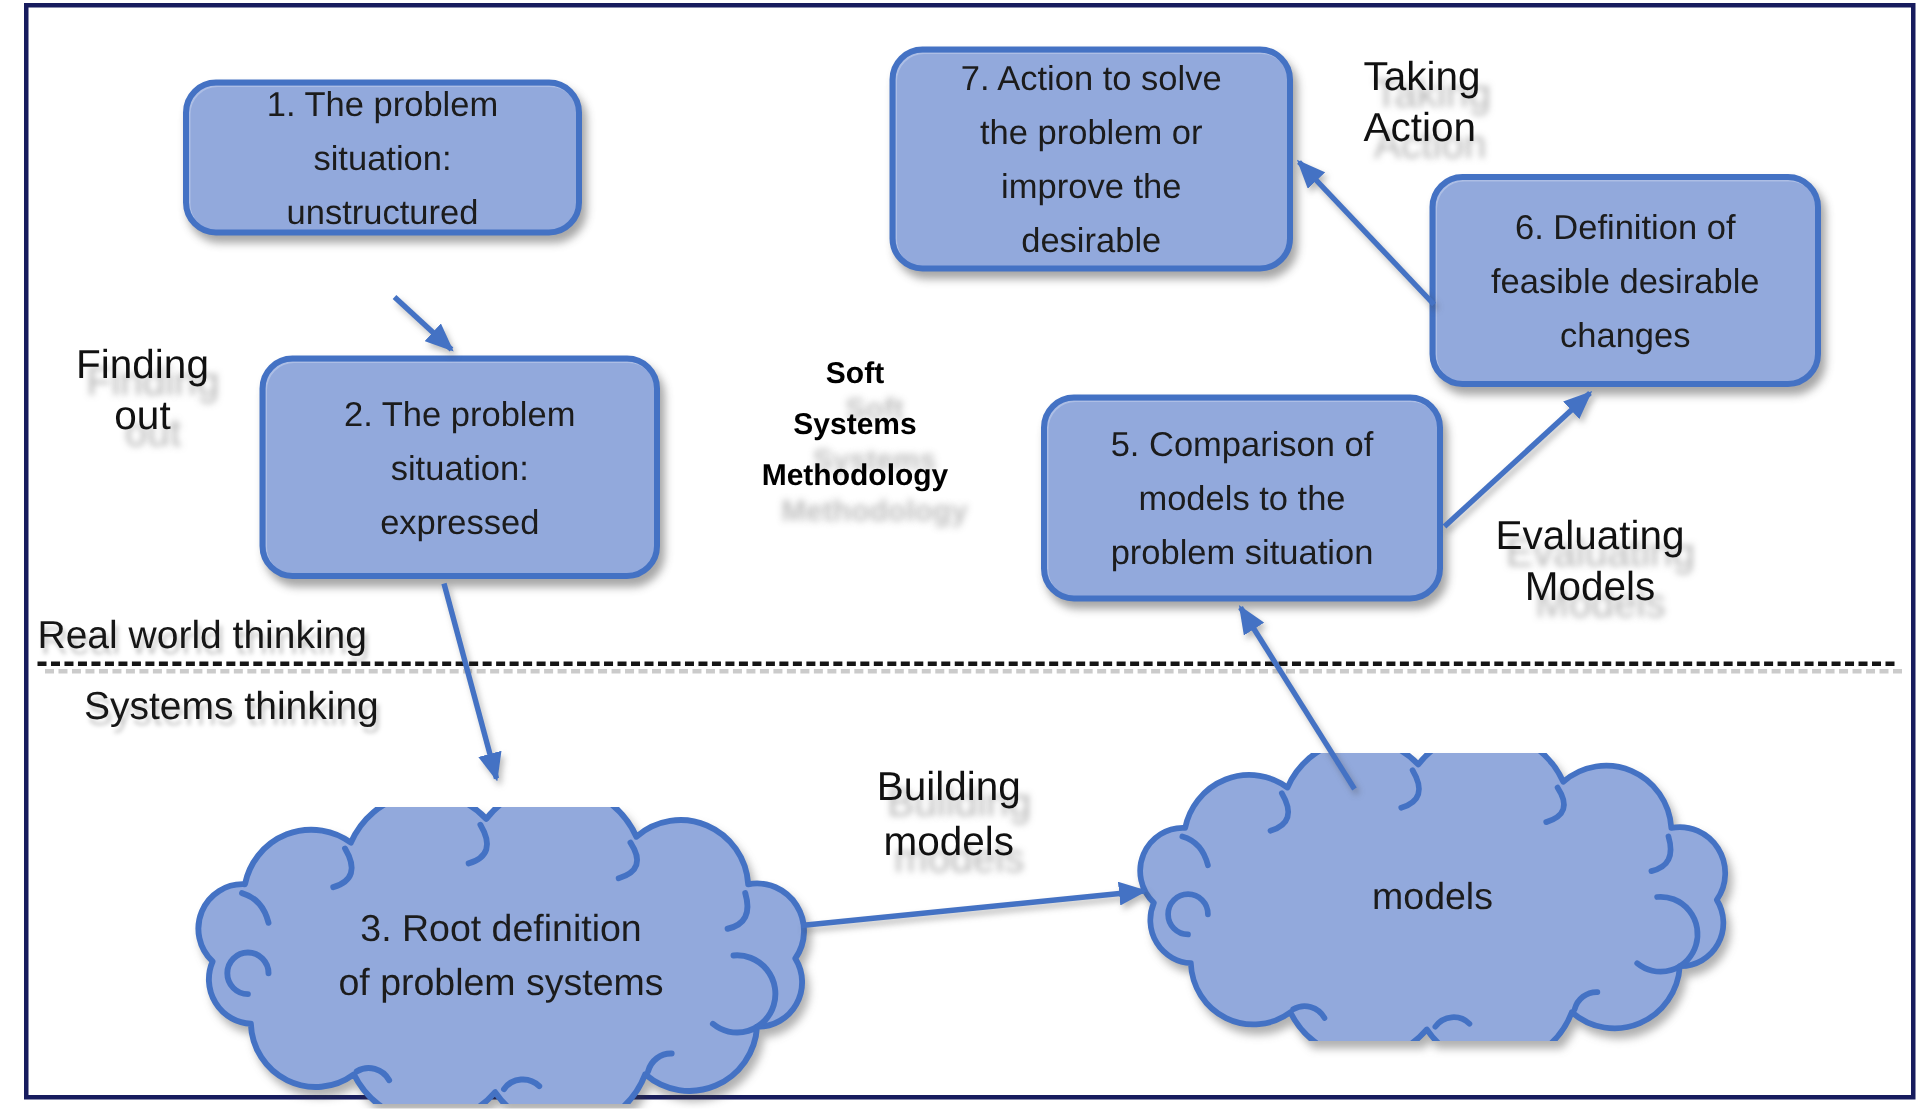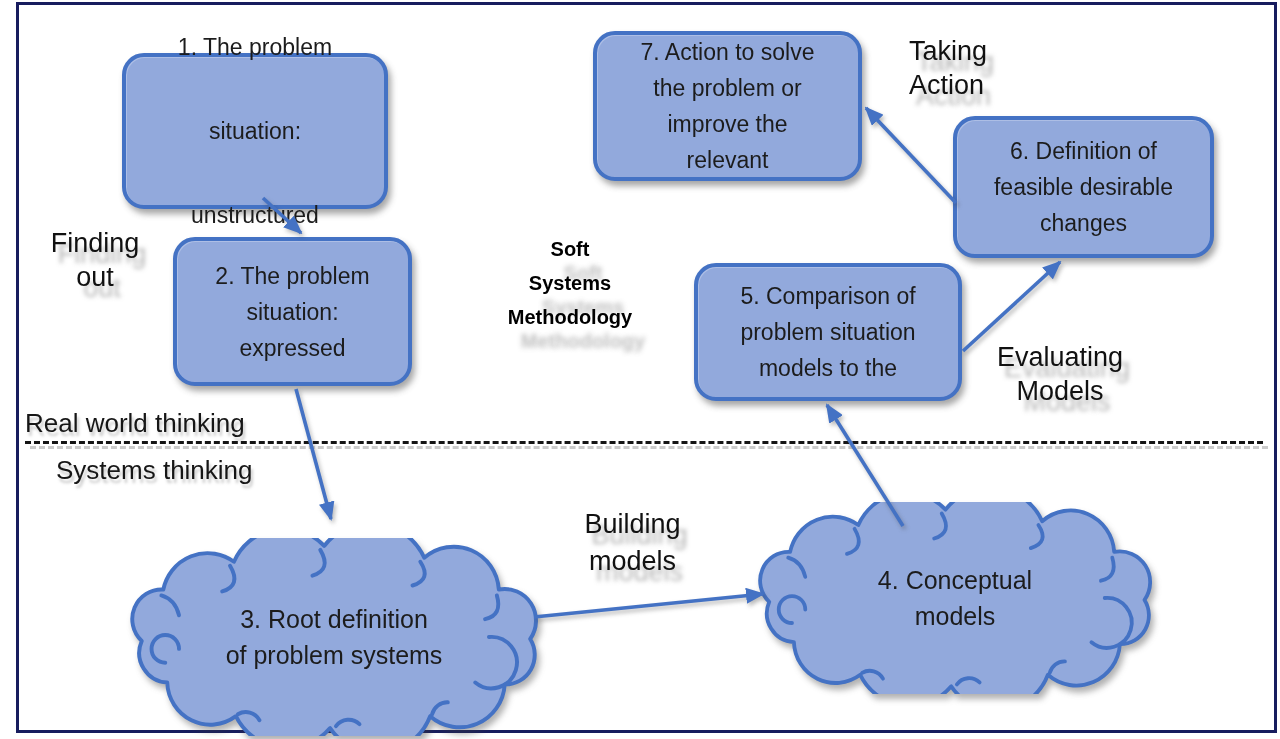--- a/index.html
+++ b/index.html
@@ -116,67 +116,66 @@
       <path class="cloud-curl" d="M52,112 a14,14 0 1 0 -14,14"></path>
       <path class="cloud-curl" d="M112,178 a16,16 0 0 1 22,6"></path>
       <path class="cloud-curl" d="M212,190 a16,16 0 0 1 24,-2"></path>
       <path class="cloud-curl" d="M310,178 a16,16 0 0 1 16,-12"></path>
     </g>
   </defs>
 </svg>
 
 <div class="frame"></div>
 
-<div class="node" style="left:122px;top:53px;width:266px;height:156px;gap:48px;">
+<div class="node" style="left:122px;top:53px;width:266px;height:104px;">
   <span>1. The problem</span>
   <span>situation:</span>
   <span>unstructured</span>
 </div>
 
-<div class="node" style="left:173px;top:237px;width:239px;height:149px;">
+<div class="node" style="left:173px;top:237px;width:267px;height:149px;">
   <span>2. The problem</span>
   <span>situation:</span>
   <span>expressed</span>
 </div>
 
 <div class="node" style="left:593px;top:31px;width:269px;height:150px;line-height:36px;">
   <span>7. Action to solve</span>
   <span>the problem or</span>
   <span>improve the</span>
-  <span>relevant</span>
+  <span>desirable</span>
 </div>
 
 <div class="node" style="left:953px;top:116px;width:261px;height:142px;">
   <span>6. Definition of</span>
   <span>feasible desirable</span>
   <span>changes</span>
 </div>
 
 <div class="node" style="left:694px;top:263px;width:268px;height:138px;justify-content:center;">
   <span>5. Comparison of</span>
+  <span>models to the</span>
   <span>problem situation</span>
-  <span>models to the</span>
 </div>
 
 <div class="cloud" style="left:128px;top:538px;width:412px;height:198px;">
   <svg viewBox="0 0 420 200" preserveAspectRatio="none">
       <use href="#cloud-shape"></use>
     </svg>
   <div class="cloud-text">
     <span>3. Root definition</span>
     <span>of problem systems</span>
   </div>
 </div>
 
 <div class="cloud" style="left:756px;top:502px;width:398px;height:192px;">
   <svg viewBox="0 0 420 200" preserveAspectRatio="none">
       <use href="#cloud-shape"></use>
     </svg>
   <div class="cloud-text">
-    <span>4. Conceptual</span>
     <span>models</span>
   </div>
 </div>
 
 <div class="side-label tc" style="left:40px;top:226px;width:110px;">
   <span>Finding</span>
   <span>out</span>
 </div>
 
 <div class="side-label ta" style="left:909px;top:34px;width:120px;">

